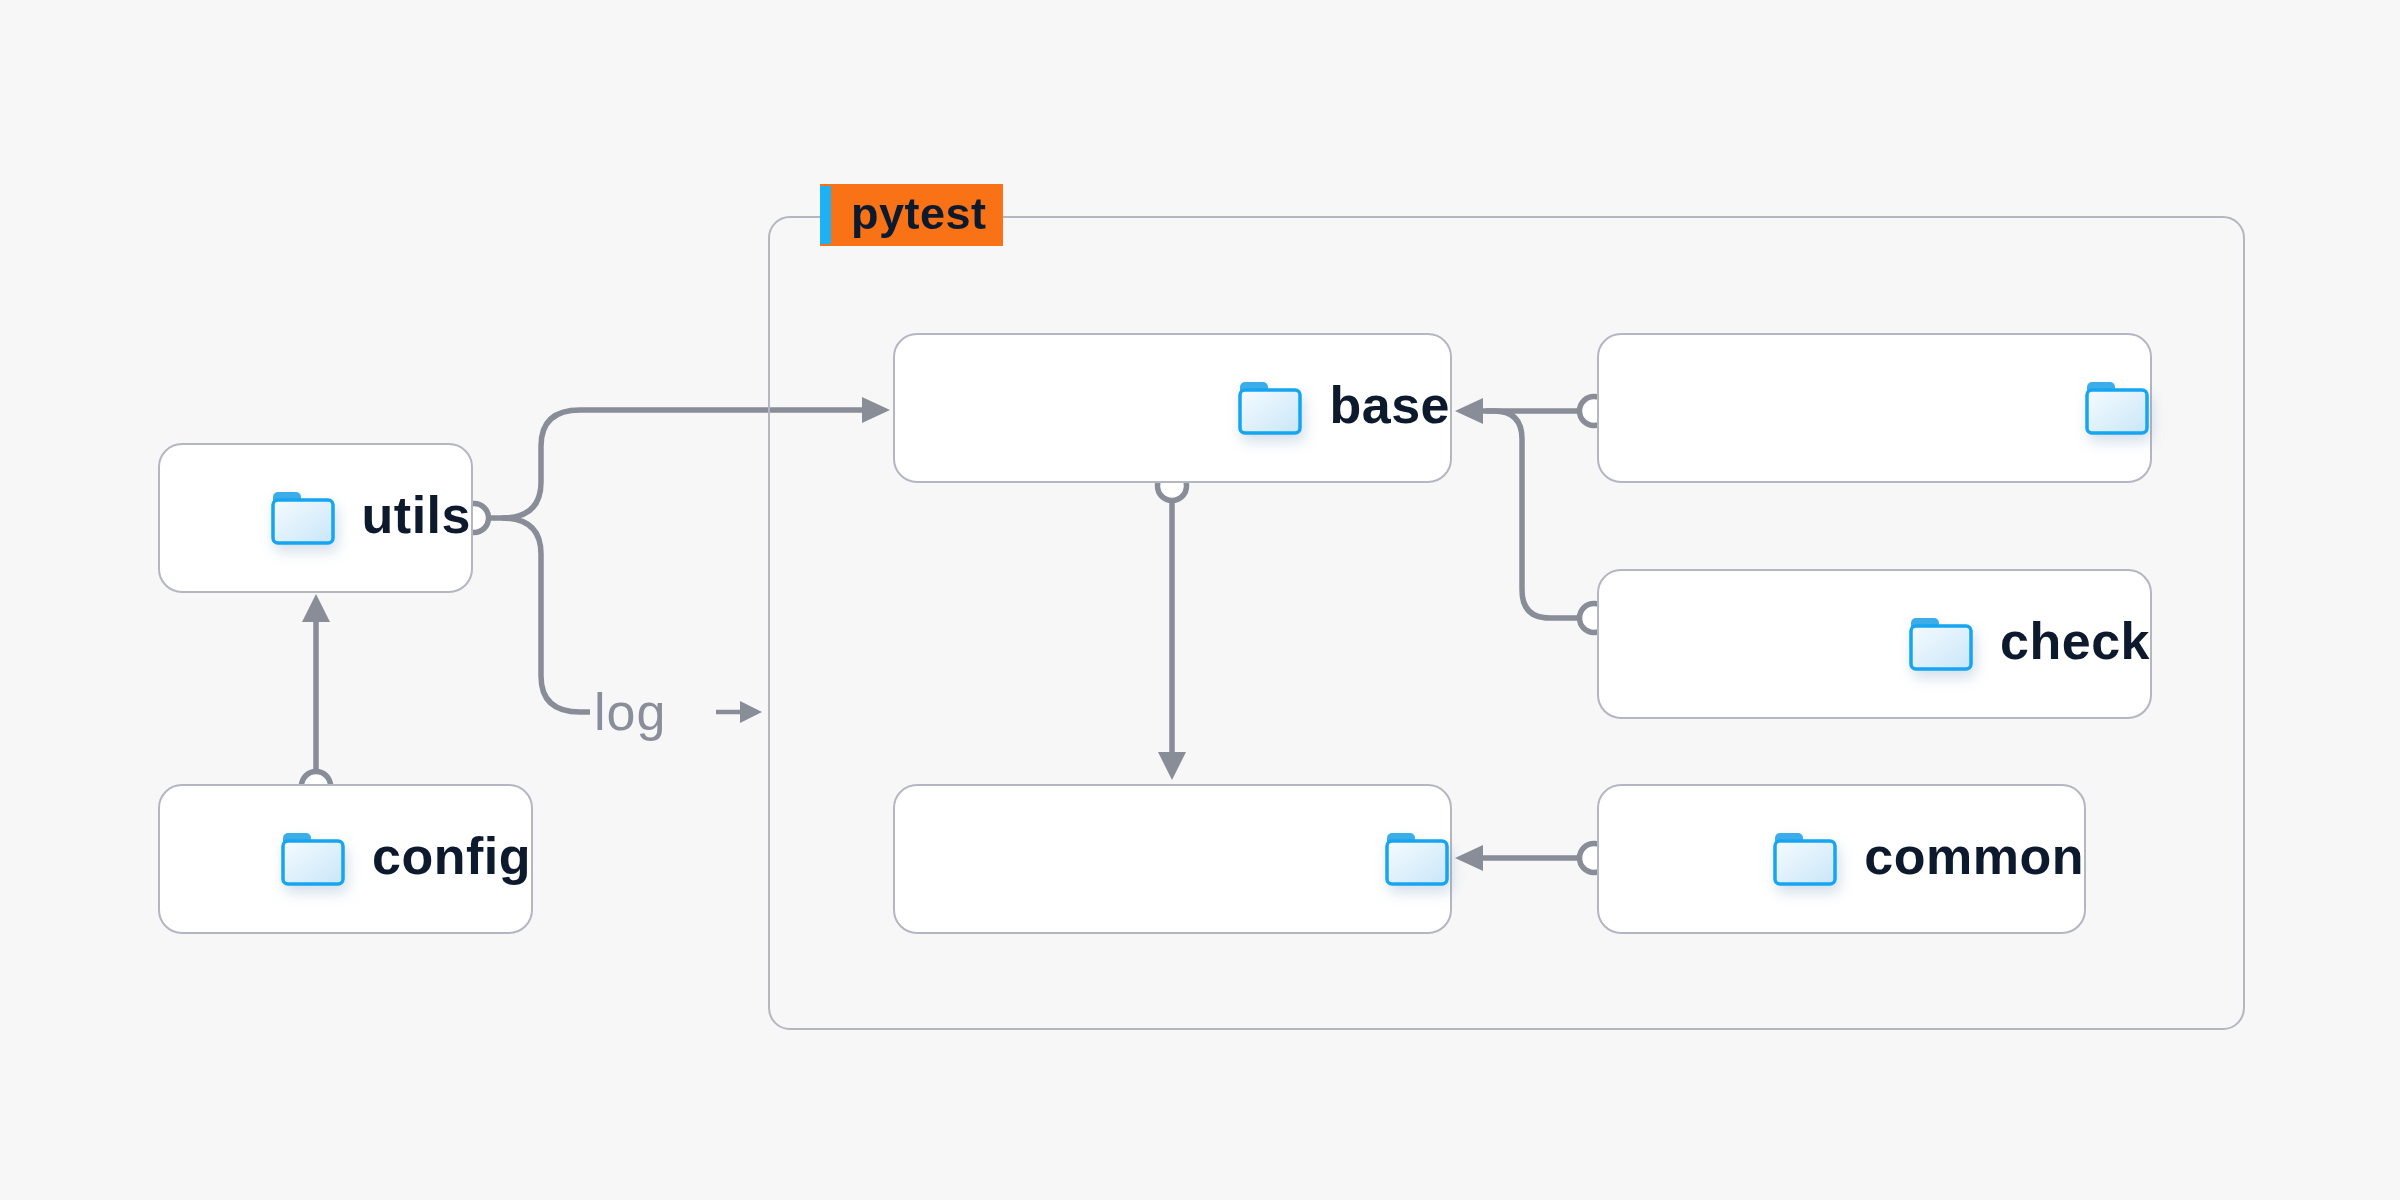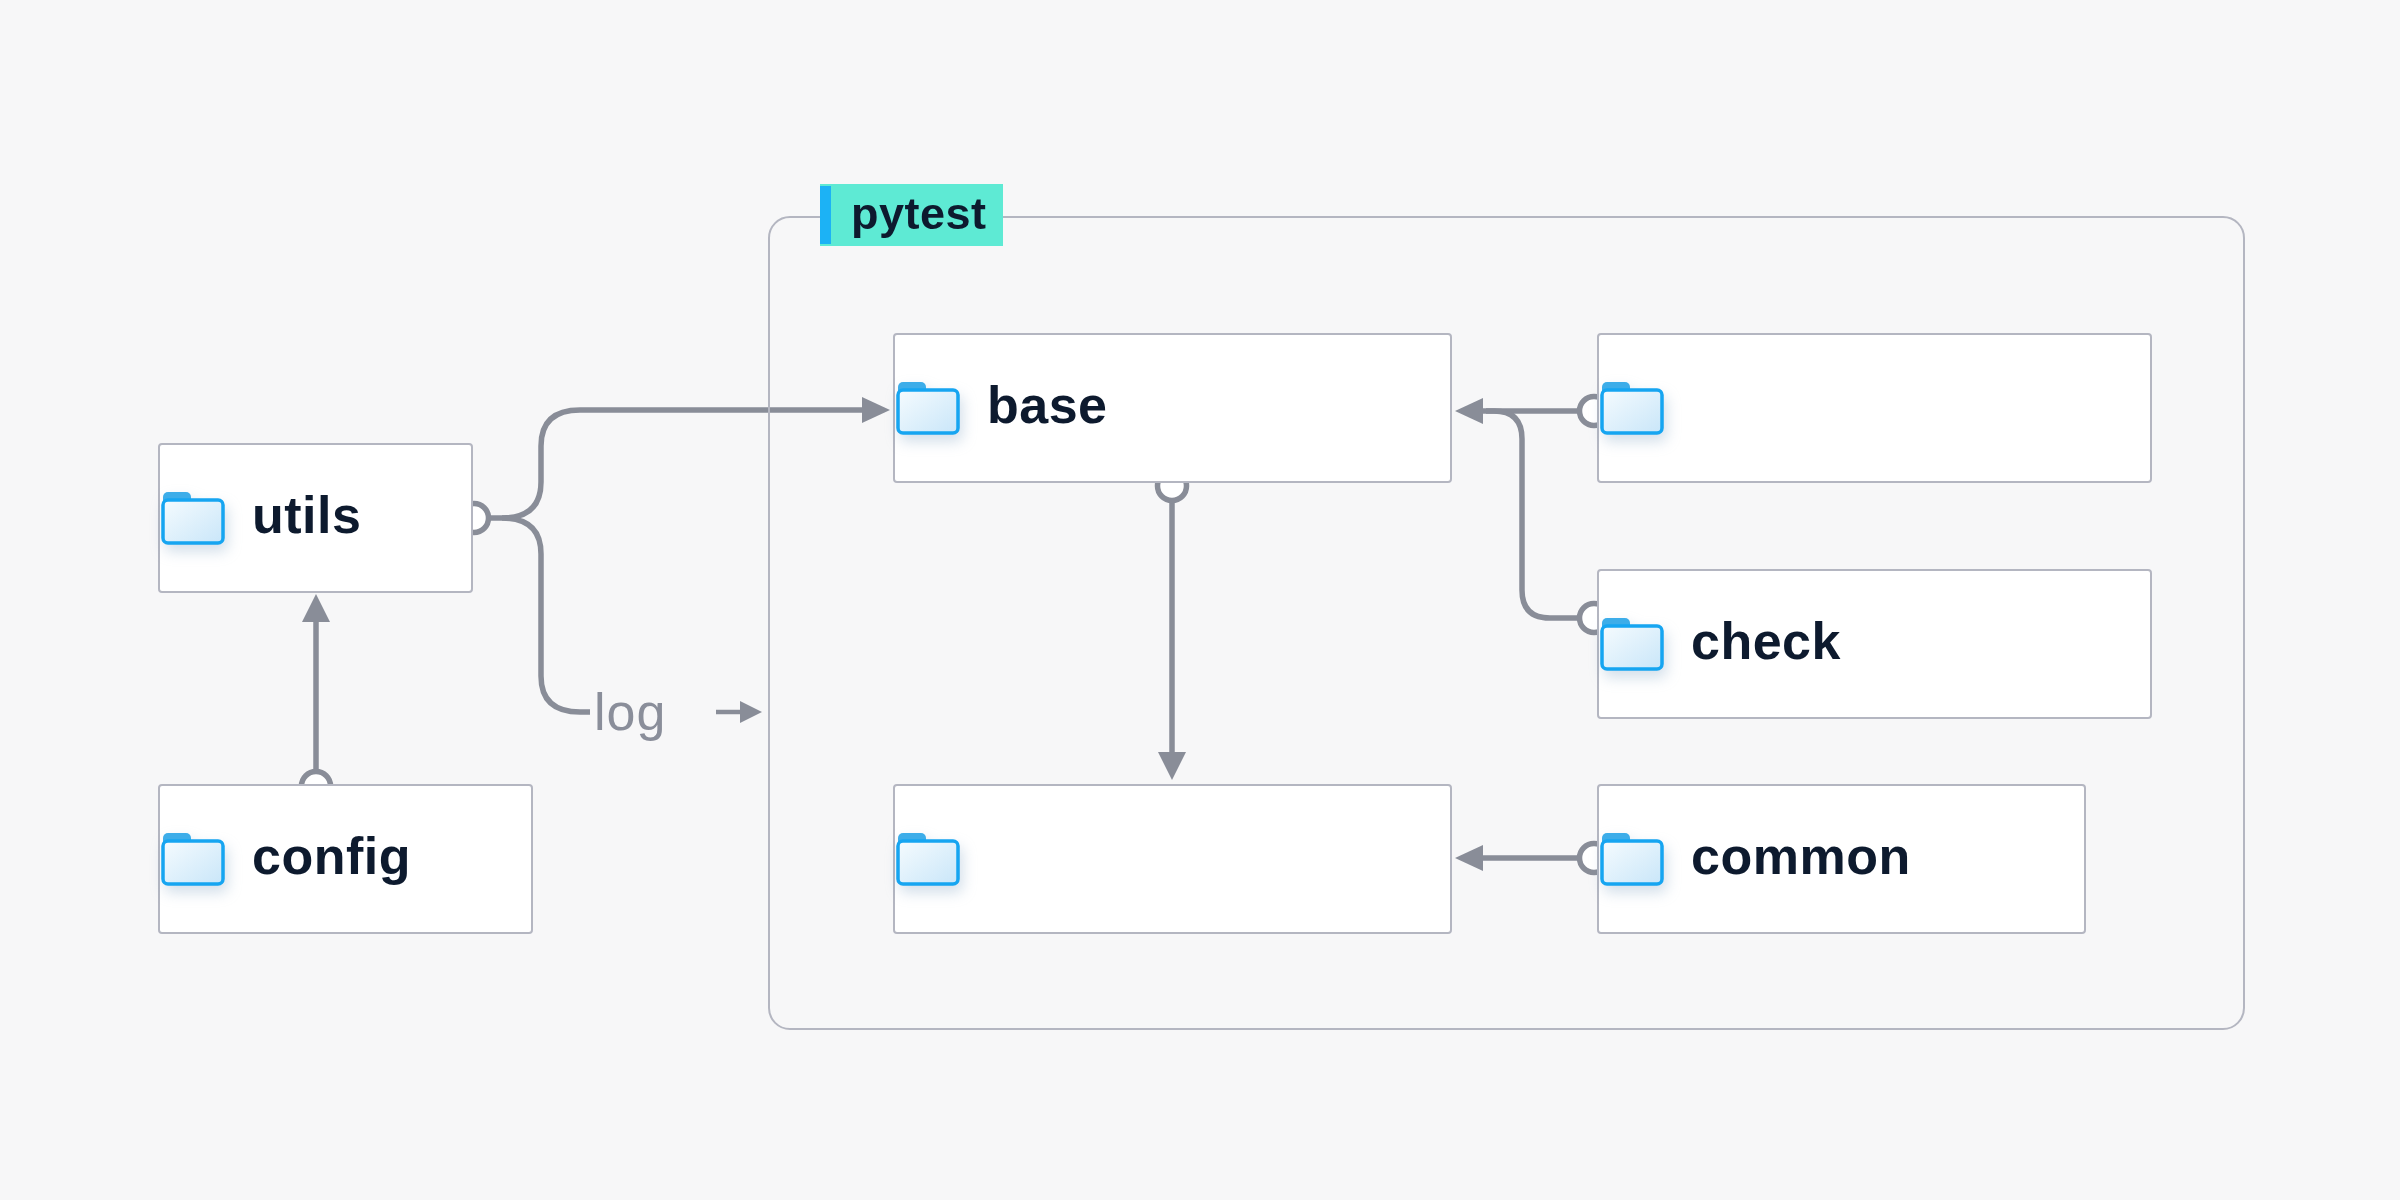--- a/index.html
+++ b/index.html
@@ -32,45 +32,46 @@
     box-sizing: border-box;
     background: transparent;
   }
   .group-label {
     position: absolute;
     left: 820px; top: 184px;
     height: 62px;
     display: flex;
     align-items: center;
     gap: 20px;
-    background: #5eead4;
+    background: #f97316;
     padding: 0 16px 0 0;
   }
   .group-label .accent-bar {
     width: 11px;
     height: 58px;
     background: #1cb2f5;
   }
   .group-label .group-title {
     font-size: 45px;
     font-weight: 700;
     color: #0d1a2e;
     letter-spacing: 0.5px;
     line-height: 1;
     padding-bottom: 4px;
   }
   .node {
     position: absolute;
     background: #ffffff;
     border: 2.5px solid #b4b6c1;
-    border-radius: 4px;
+    border-radius: 24px;
     box-sizing: border-box;
     display: flex;
     align-items: center;
     gap: 26px;
+    justify-content: flex-end;
   }
   .node .node-label {
     font-size: 52px;
     font-weight: 700;
     color: #0d1a2e;
     letter-spacing: 0.5px;
     line-height: 1;
     padding-bottom: 6px;
   }
   .folder-icon {

